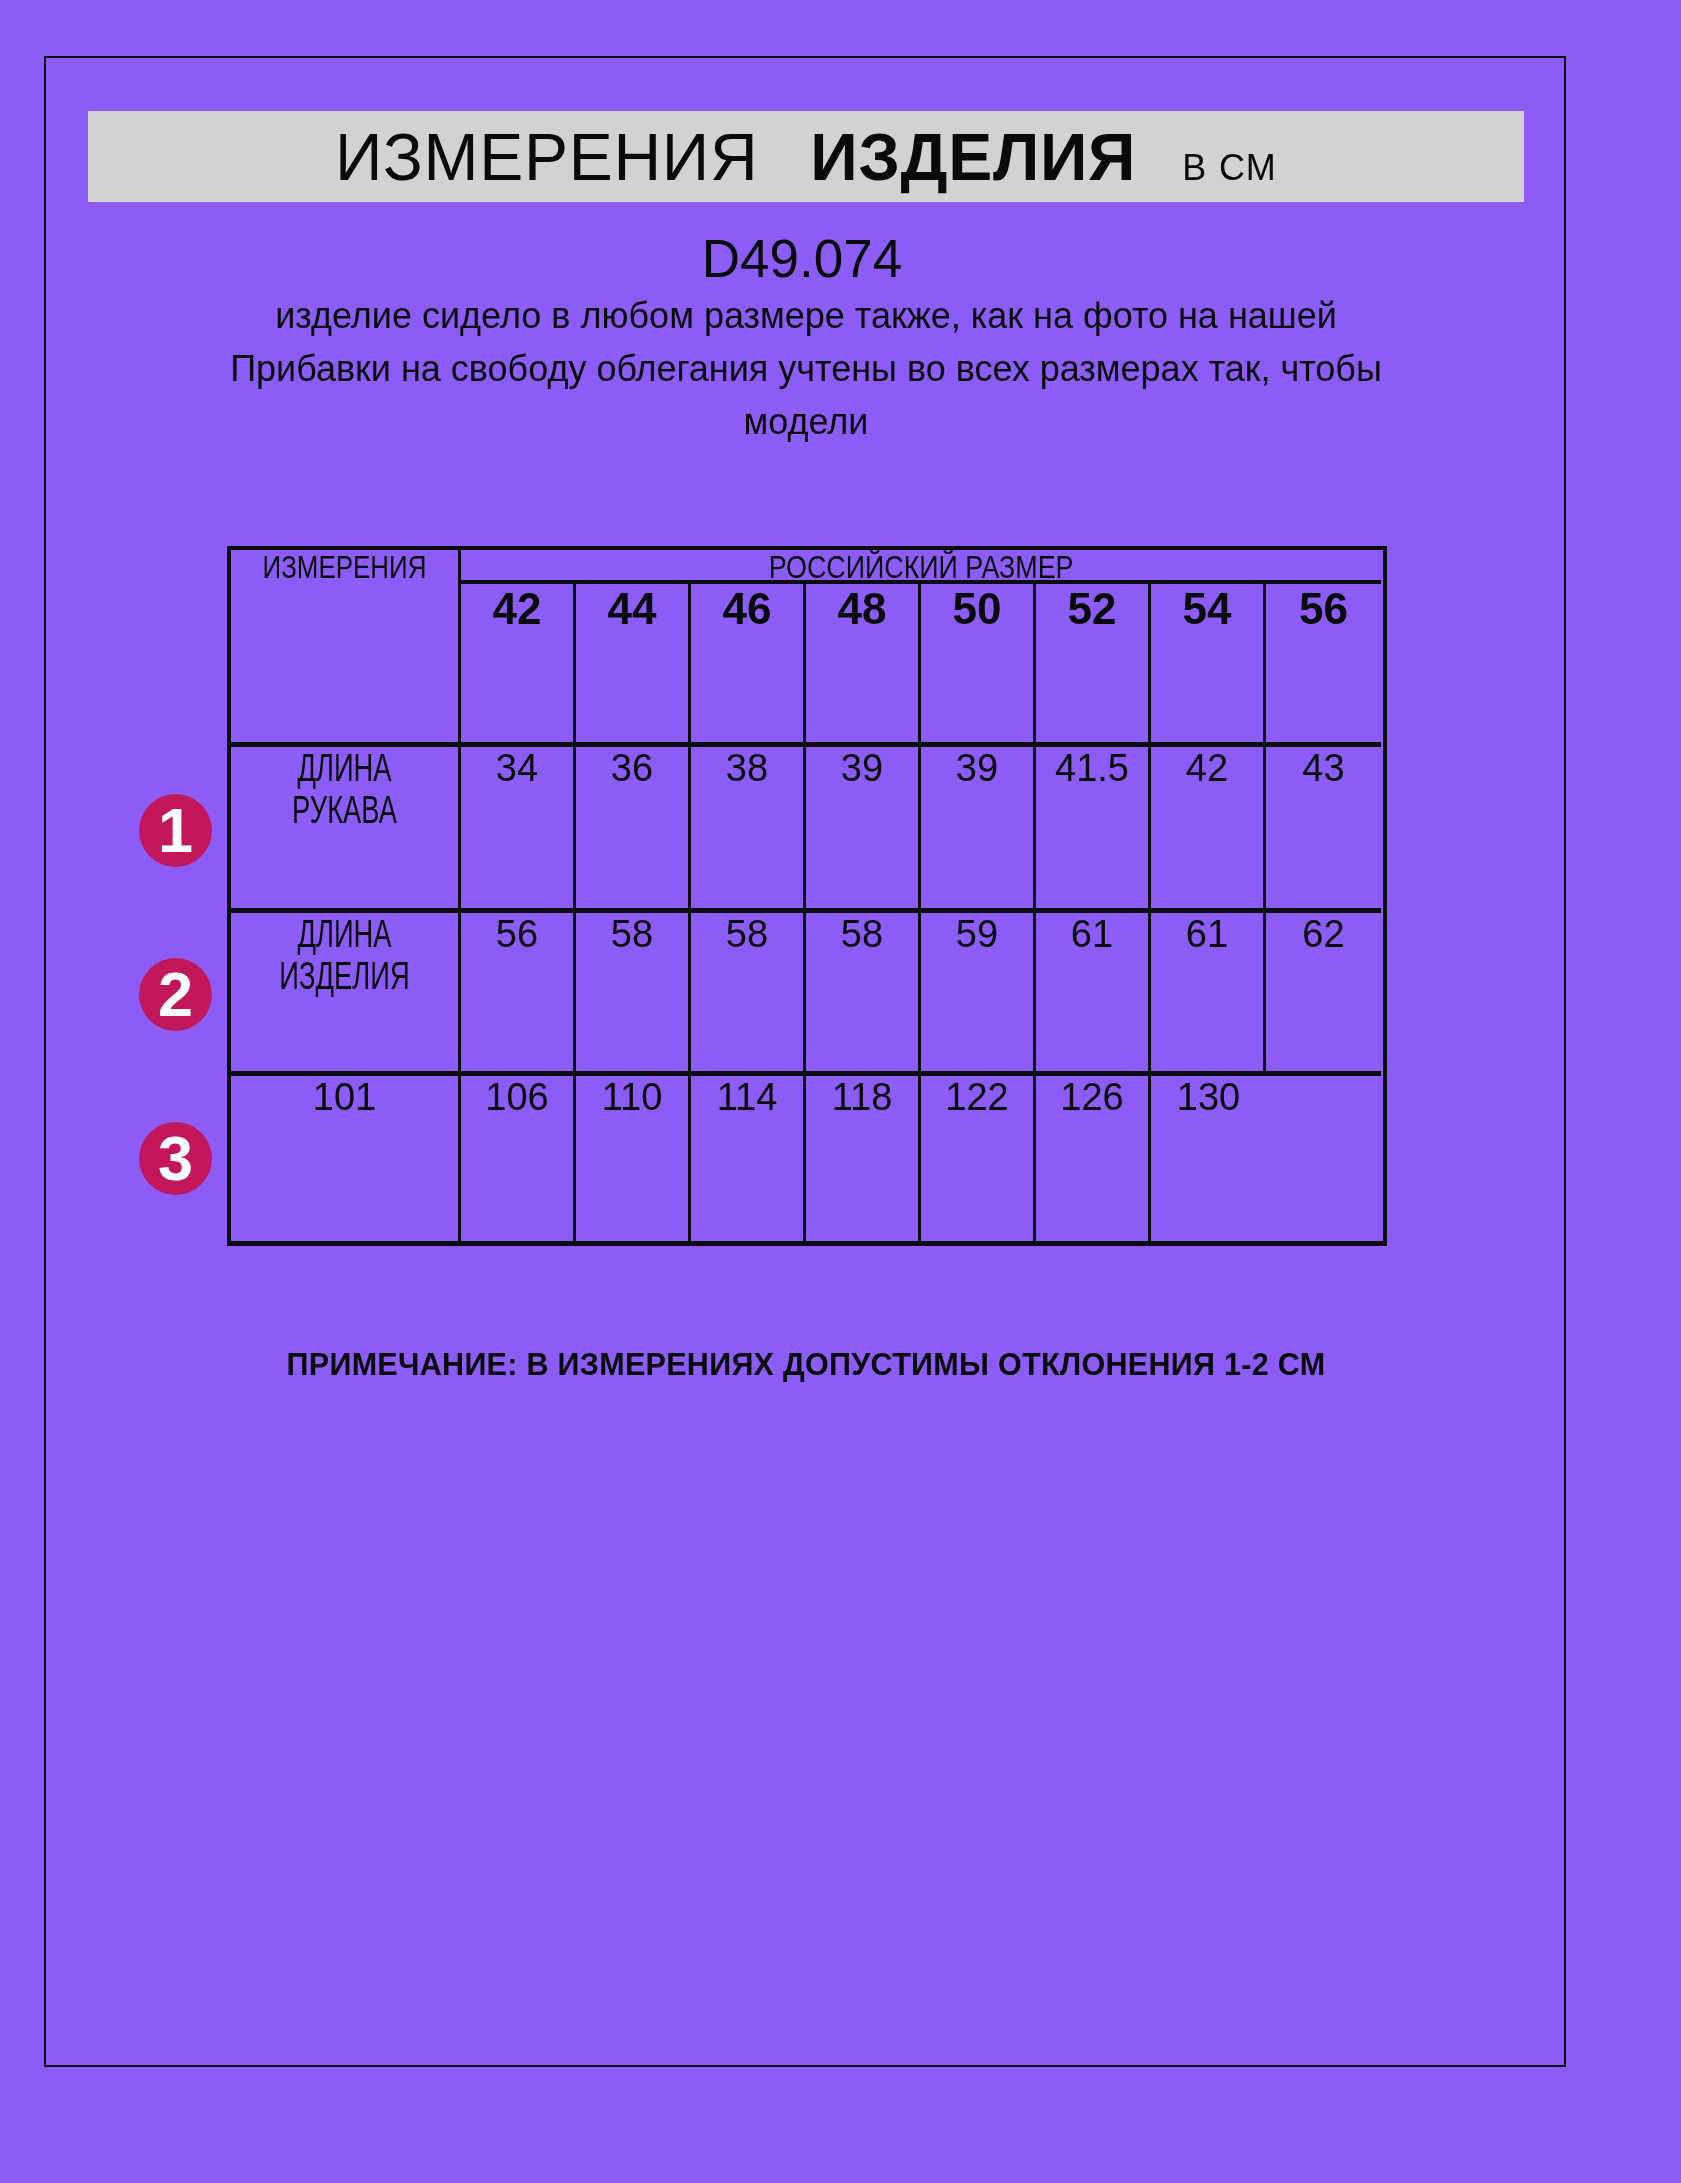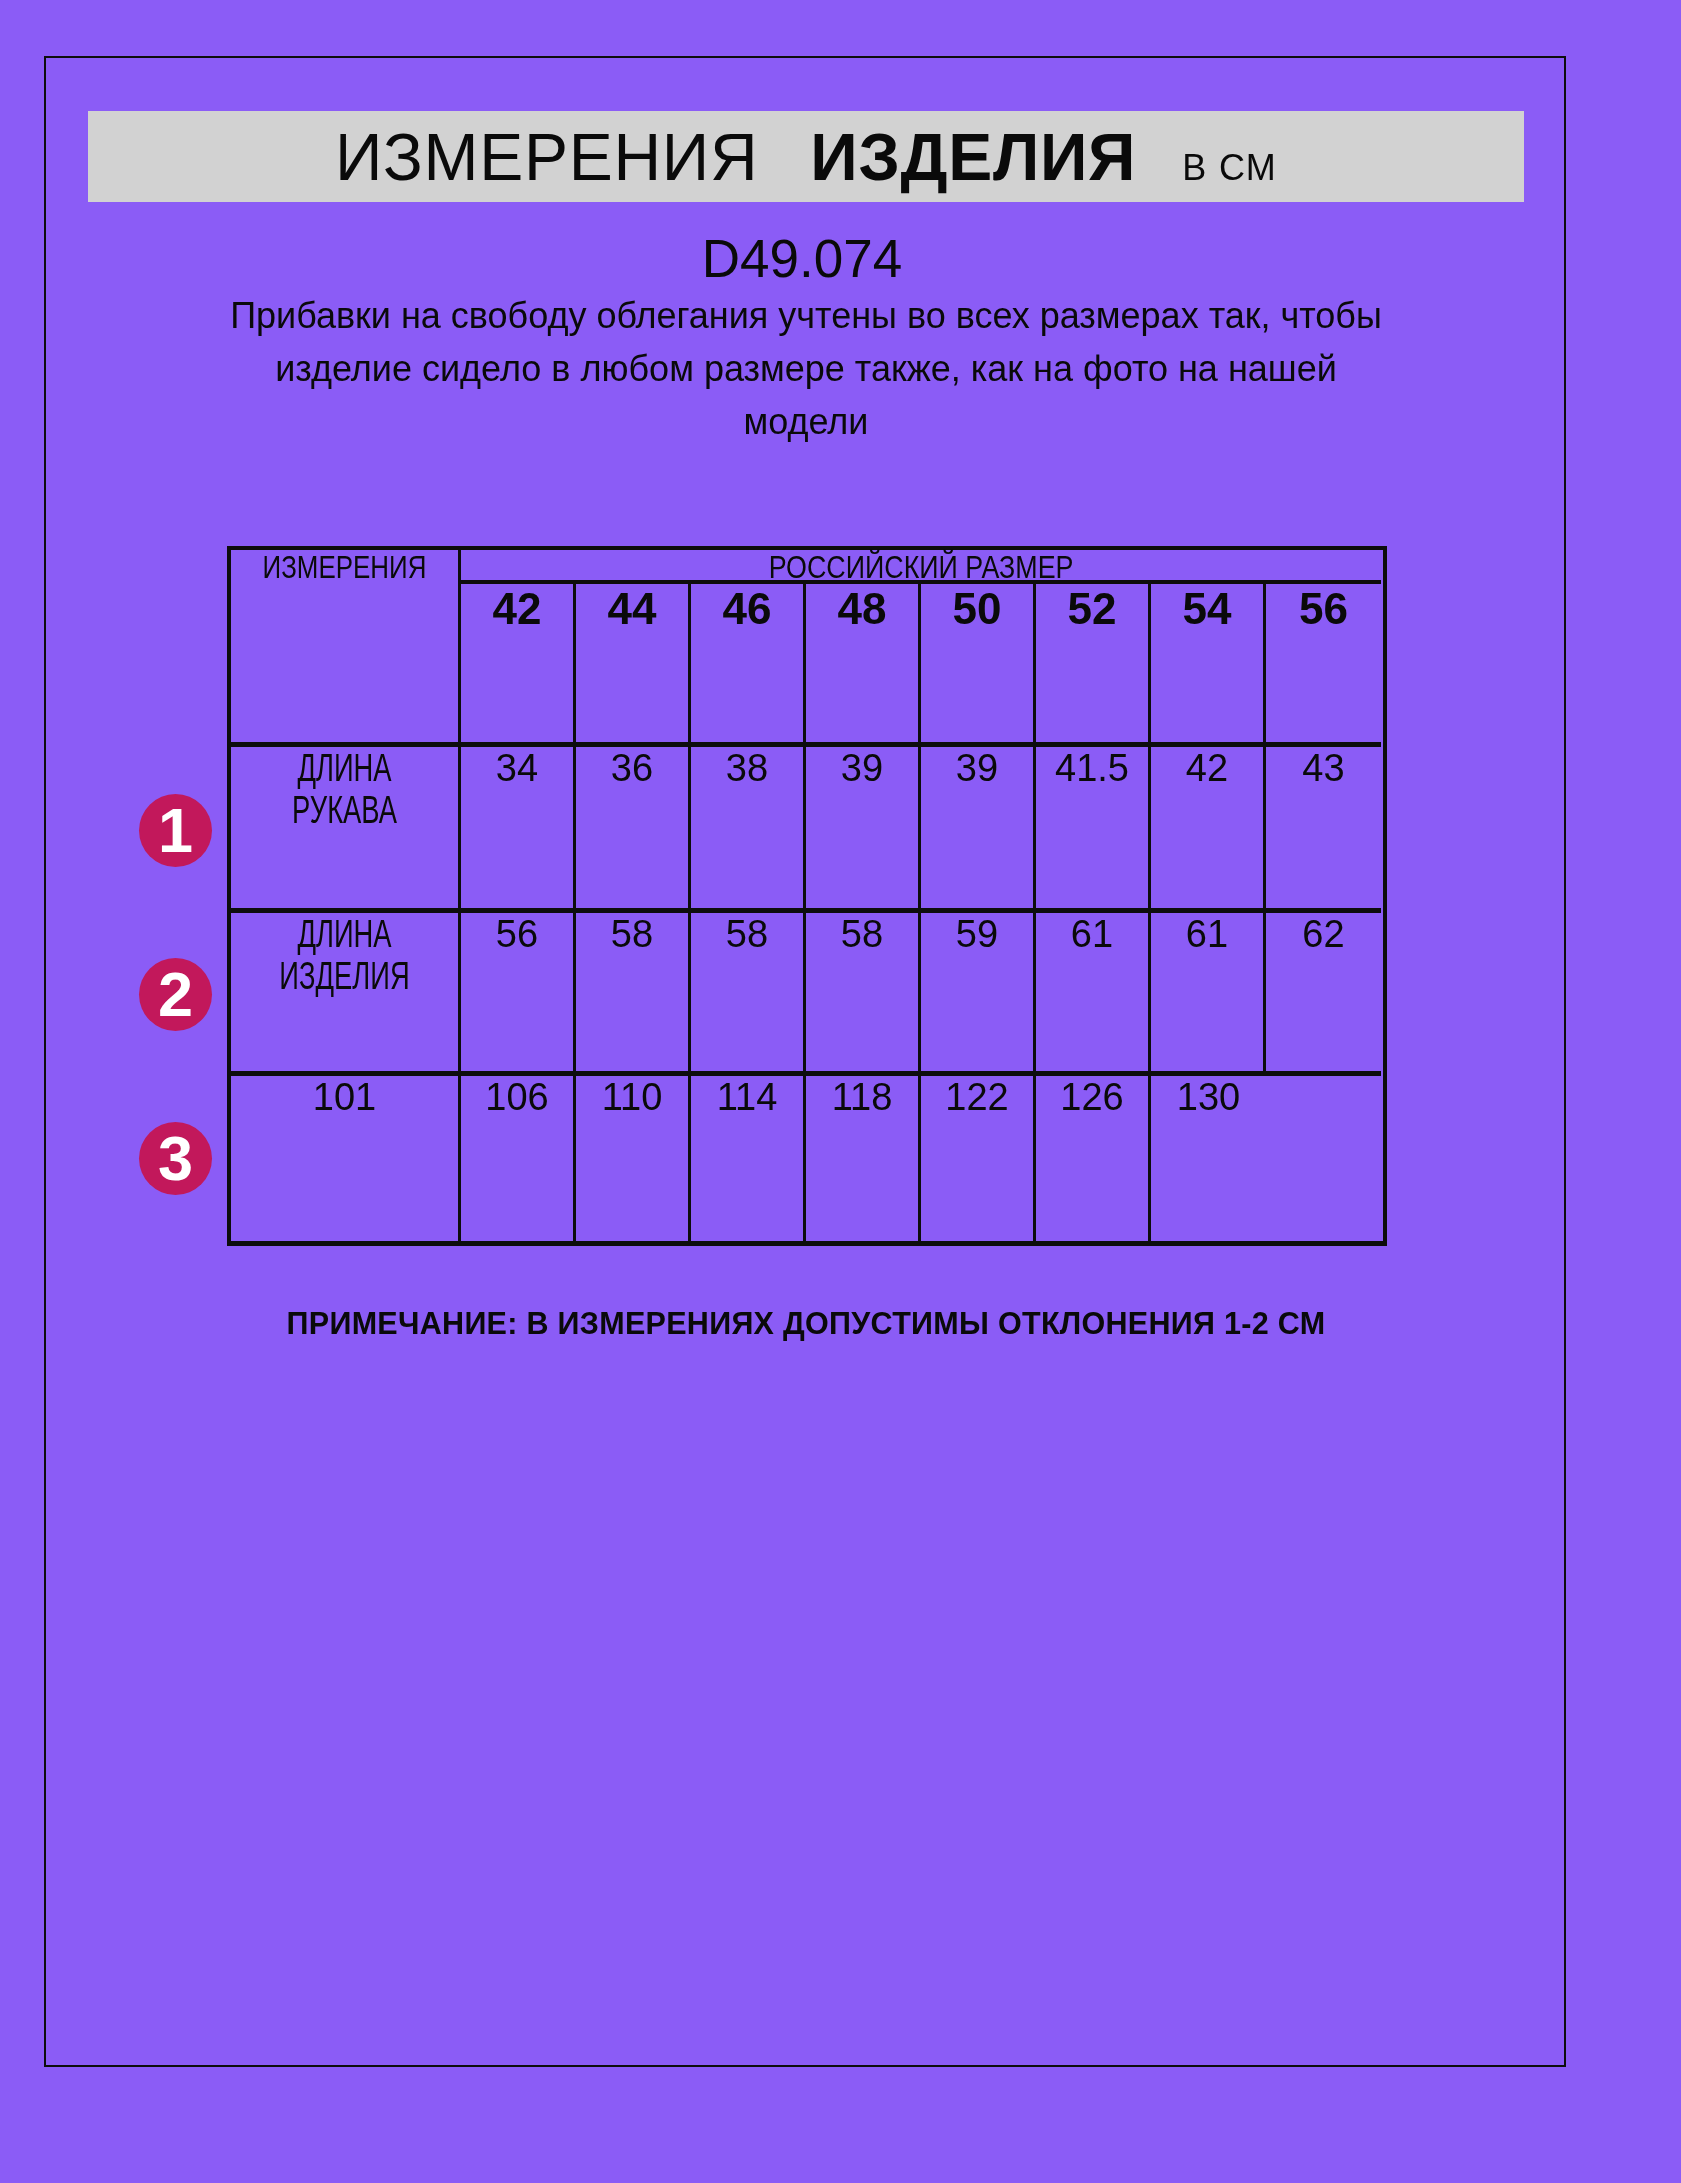--- a/index.html
+++ b/index.html
@@ -112,21 +112,21 @@
     align-items: center;
     justify-content: center;
     line-height: 1;
   }
   .marker-1 { top: 794px; }
   .marker-2 { top: 958px; }
   .marker-3 { top: 1122px; }
 
   .note {
     position: absolute;
-    left: 88px; top: 1306px;
+    left: 88px; top: 1347px;
     width: 1436px;
     text-align: center;
     font-size: 30.5px;
     font-weight: 700;
     letter-spacing: 0.3px;
   }
 </style>
 </head>
 <body>
 
@@ -137,22 +137,22 @@
     <div class="inner">
       <span class="title-main">ИЗМЕРЕНИЯ</span>
       <span class="title-strong">ИЗДЕЛИЯ</span>
       <span class="title-unit">В СМ</span>
     </div>
   </div>
 
   <div class="model-code">D49.074</div>
 
   <div class="description">
+    <div>изделие сидело в любом размере также, как на фото на нашей</div>
     <div>Прибавки на свободу облегания учтены во всех размерах так, чтобы</div>
-    <div>изделие сидело в любом размере также, как на фото на нашей</div>
     <div>модели</div>
   </div>
 
   <div class="size-table">
     <div class="cell corner-cell b-r b-b-thick">
       <span class="corner-label">ИЗМЕРЕНИЯ</span>
     </div>
     <div class="cell group-cell b-b-thin">
       <span class="group-label">РОССИЙСКИЙ РАЗМЕР</span>
     </div>

